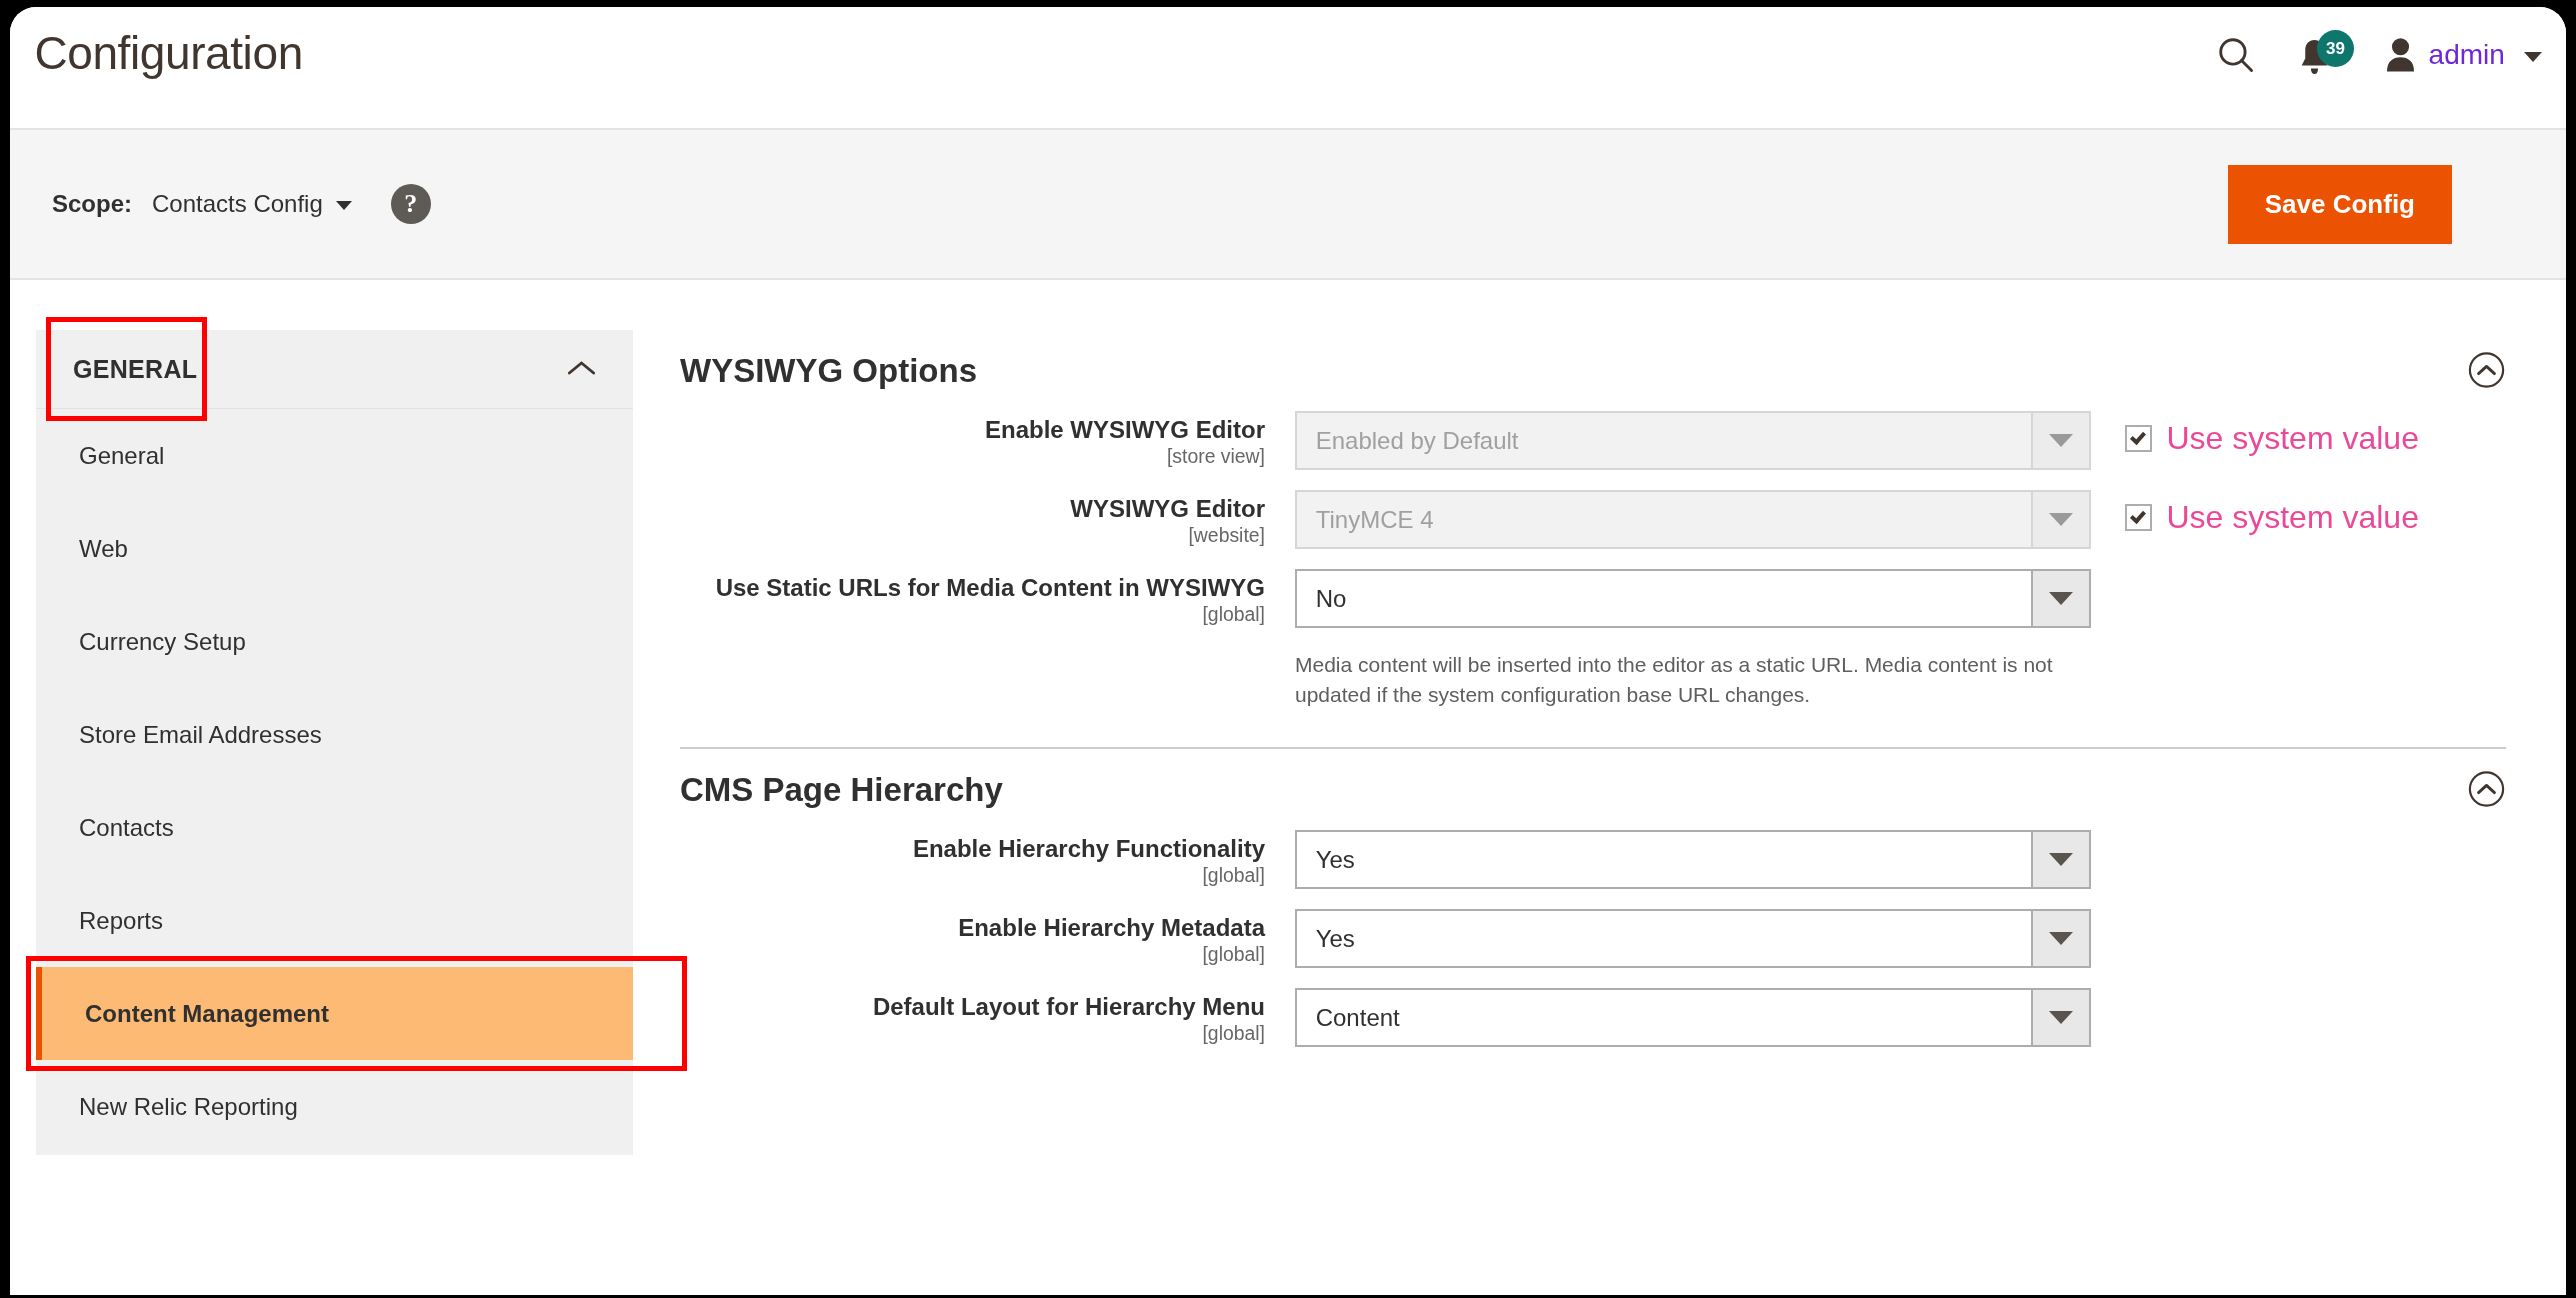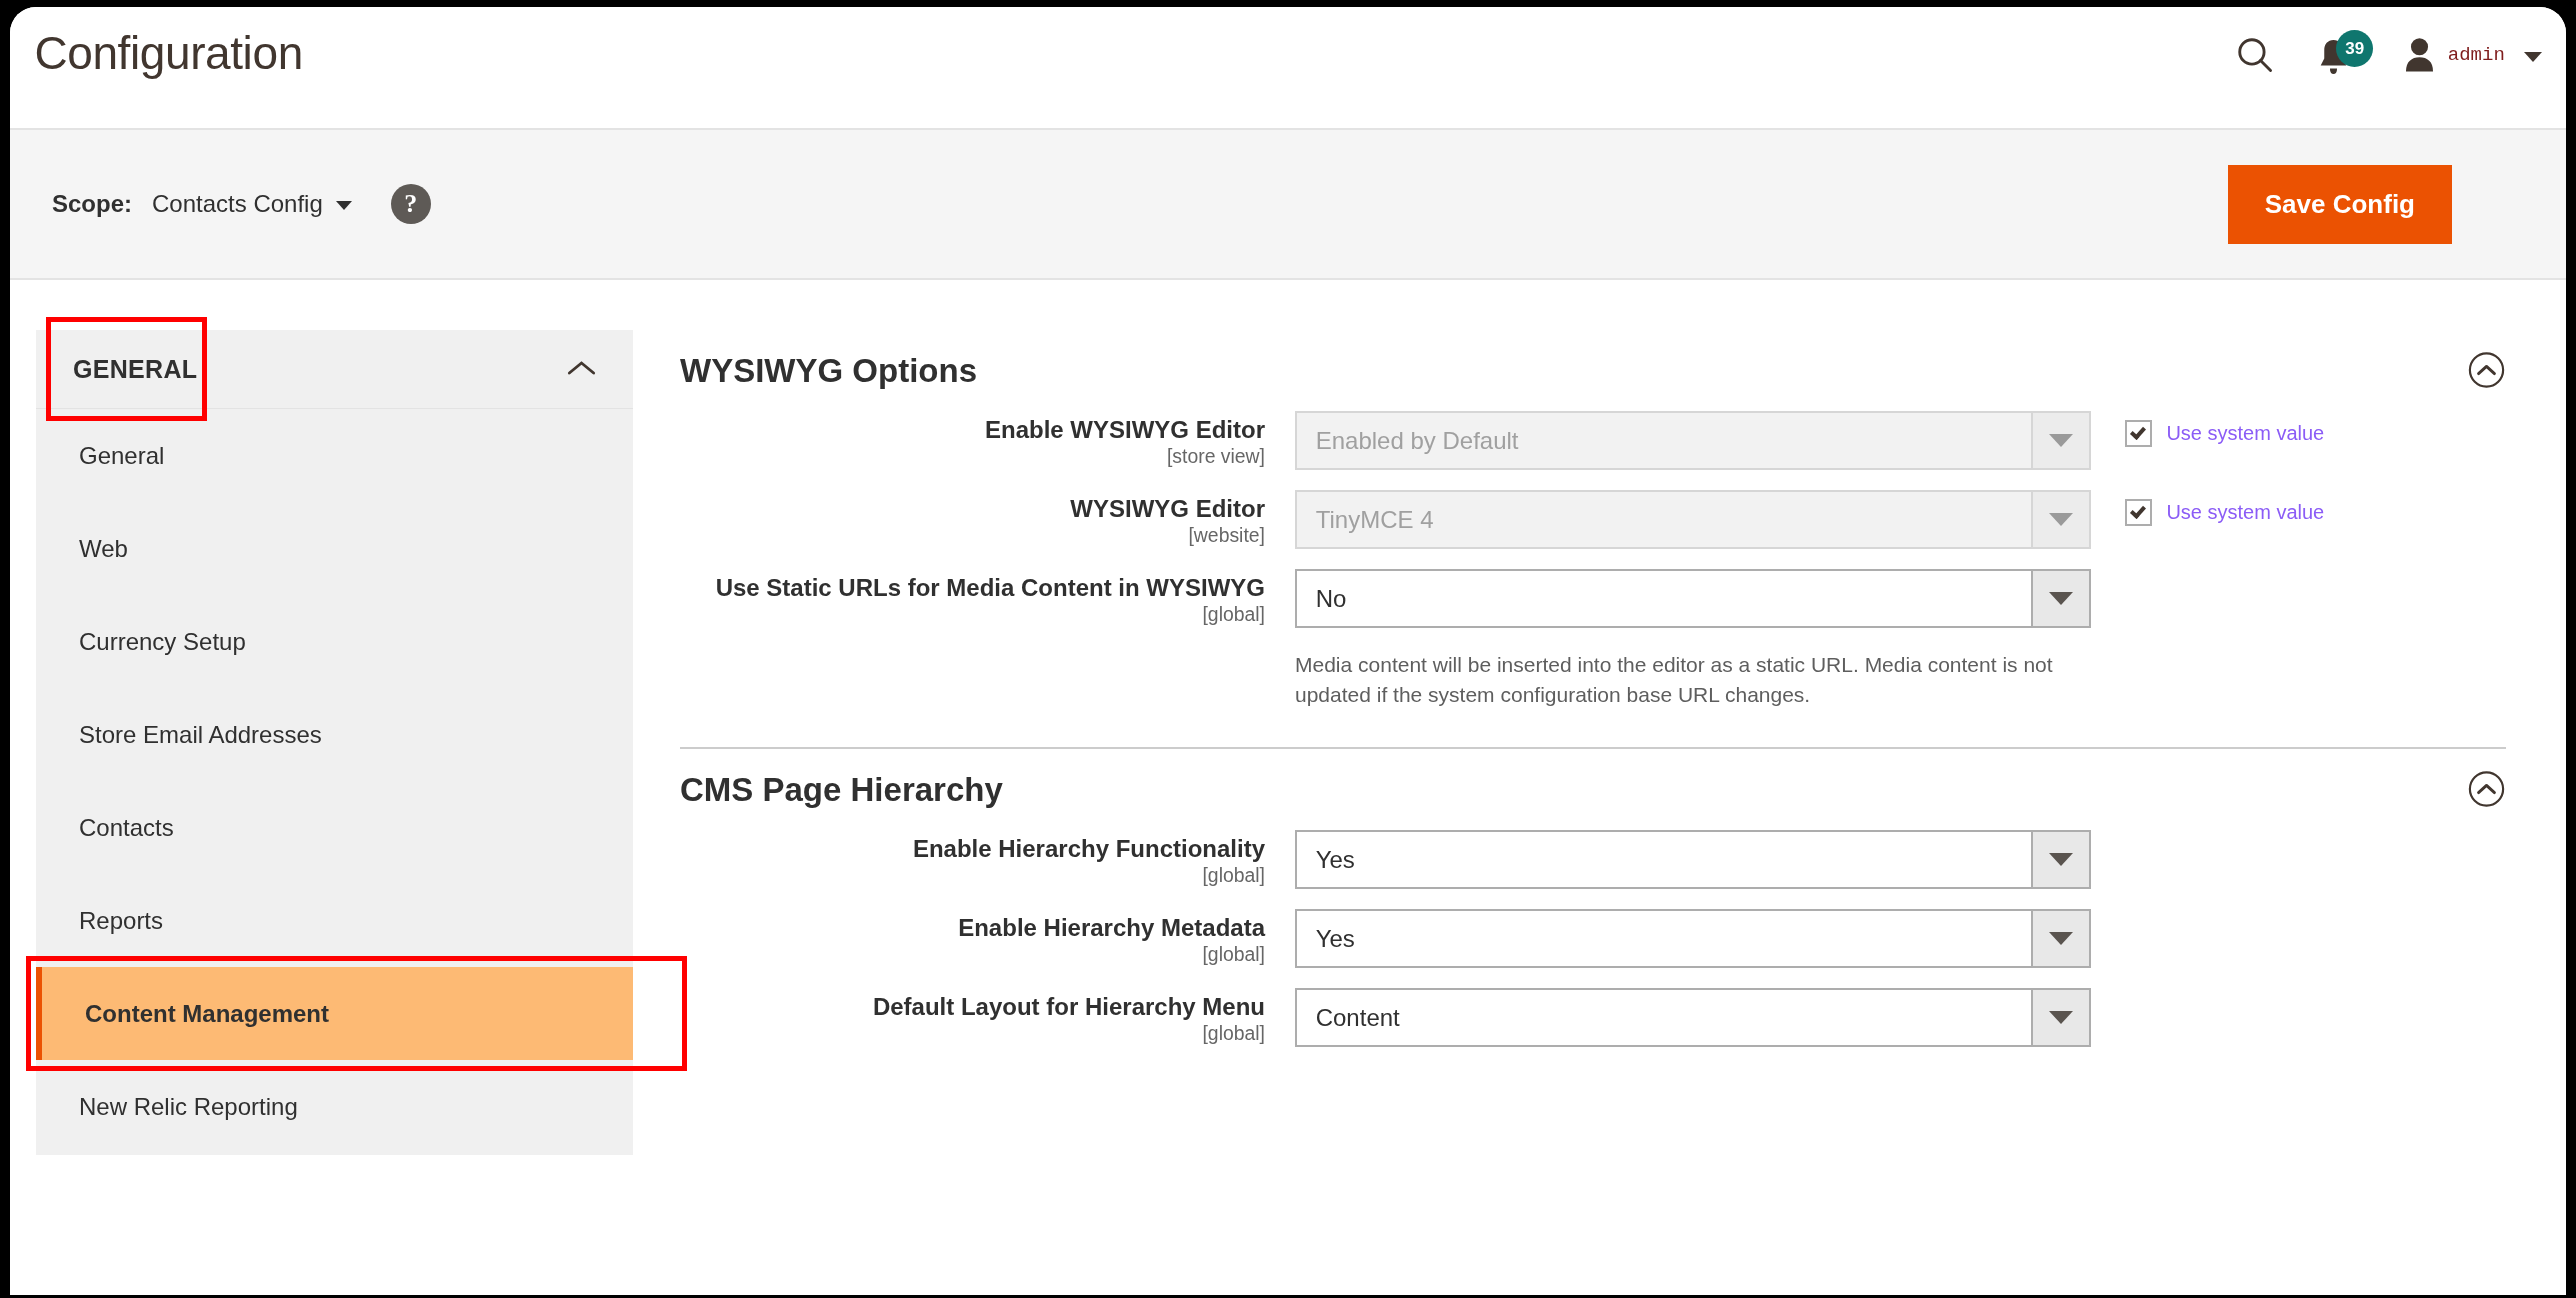--- a/index.html
+++ b/index.html
@@ -91,23 +91,22 @@
   #user-wrap {
     display: flex;
     align-items: center;
     gap: 11.5px;
     padding-left: 16px;
     padding-right: 2.9px;
     height: 53px;
     cursor: pointer;
   }
   #user-name {
-    font-size: 19px;
-    color: #7f1d1d;
-    font-family: Liberation Mono, monospace;
+    font-size: 28px;
+    color: #6d28d9;
   }
   #user-caret {
     width: 0; height: 0;
     border-left: 9.3px solid transparent;
     border-right: 9.3px solid transparent;
     border-top: 10px solid #41362f;
     margin-left: 7.2px;
     margin-top: 2.9px;
   }
 
@@ -386,22 +385,22 @@
   .checkbox .tick {
     position: absolute;
     left: 4.3px; top: 0px;
     width: 14.4px; height: 9.3px;
     border-left: 4.3px solid #41362f;
     border-bottom: 4.3px solid #41362f;
     transform: rotate(-48deg);
     top: 5px;
   }
   .checkbox-label {
-    font-size: 20px;
-    color: #8b5cf6;
+    font-size: 32px;
+    color: #ec4899;
     white-space: nowrap;
     cursor: pointer;
   }
 
   .divider {
     height: 2.2px;
     background: #cccccc;
     margin: 37px 0 0 0;
     width: 1826px;
   }

